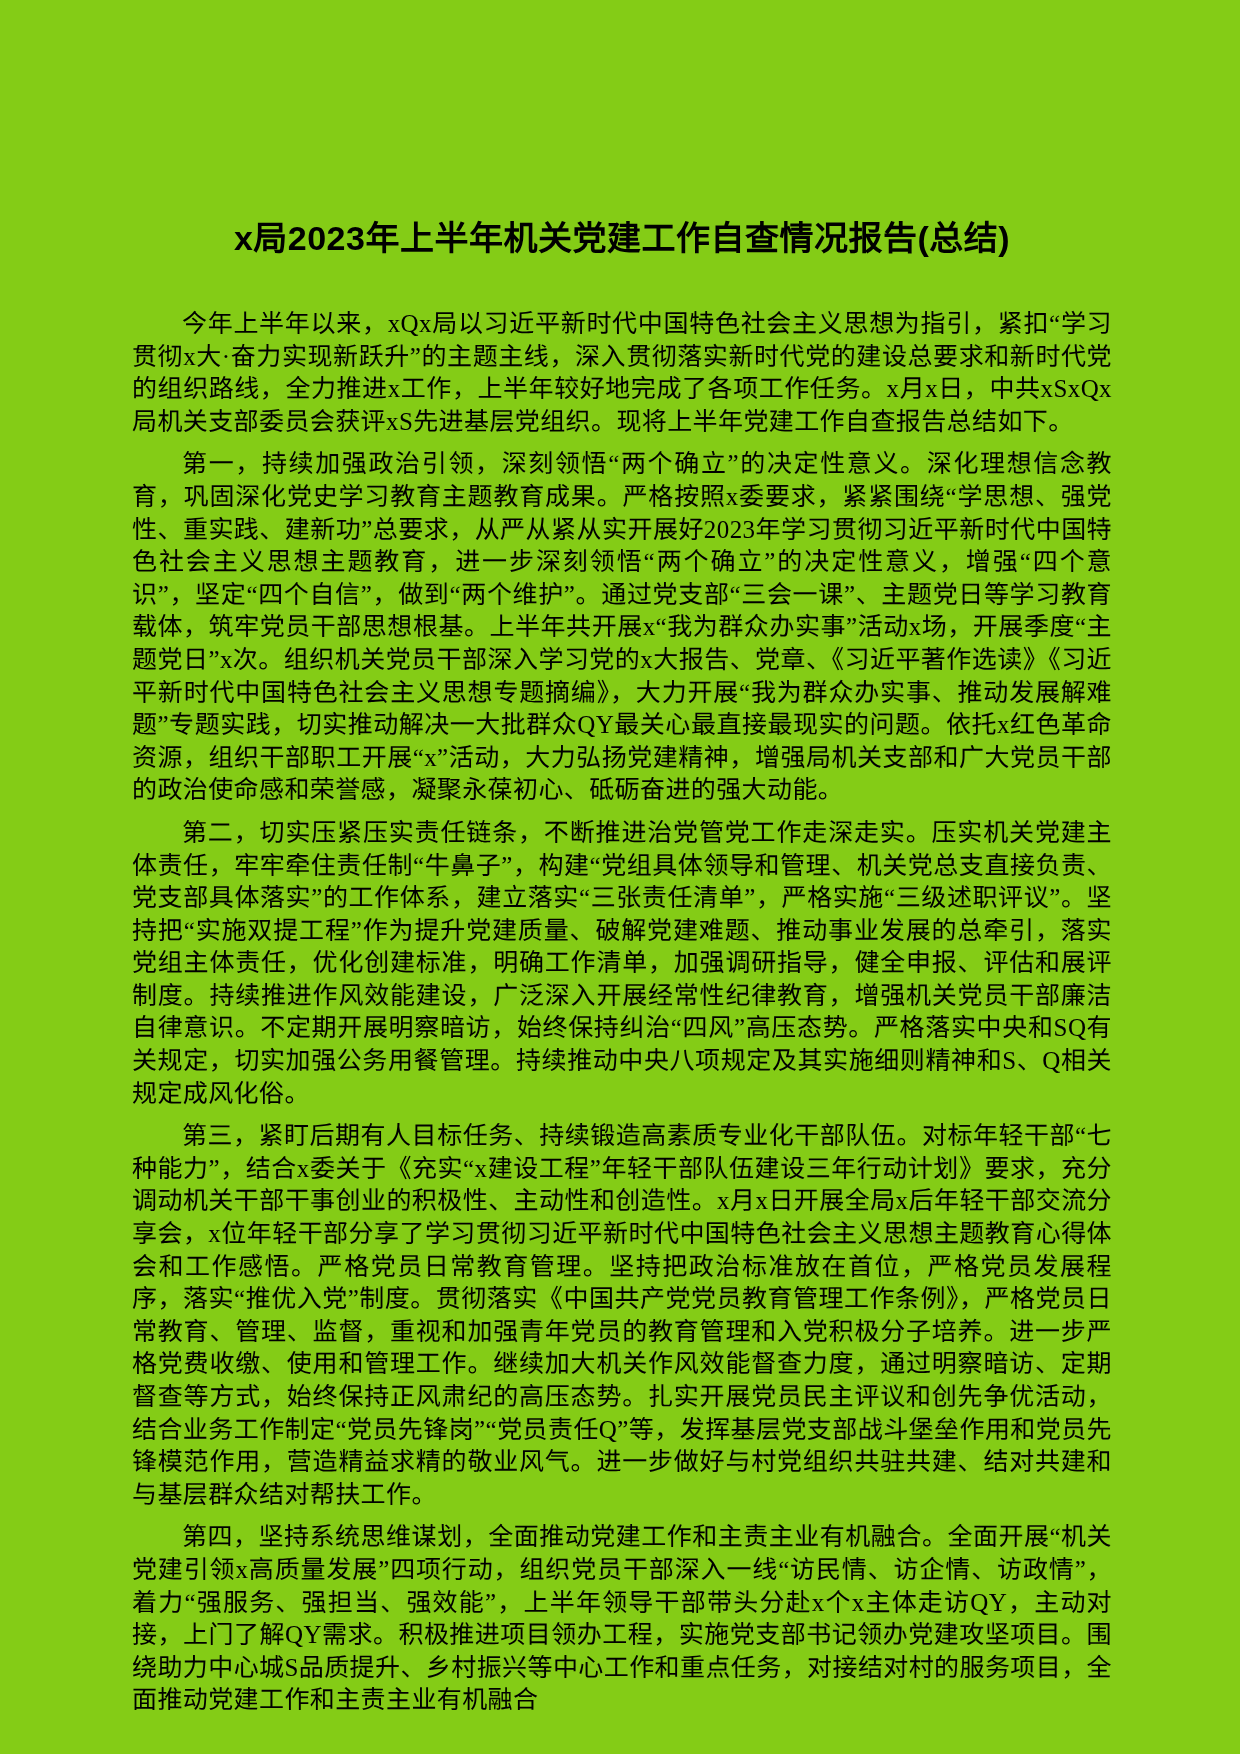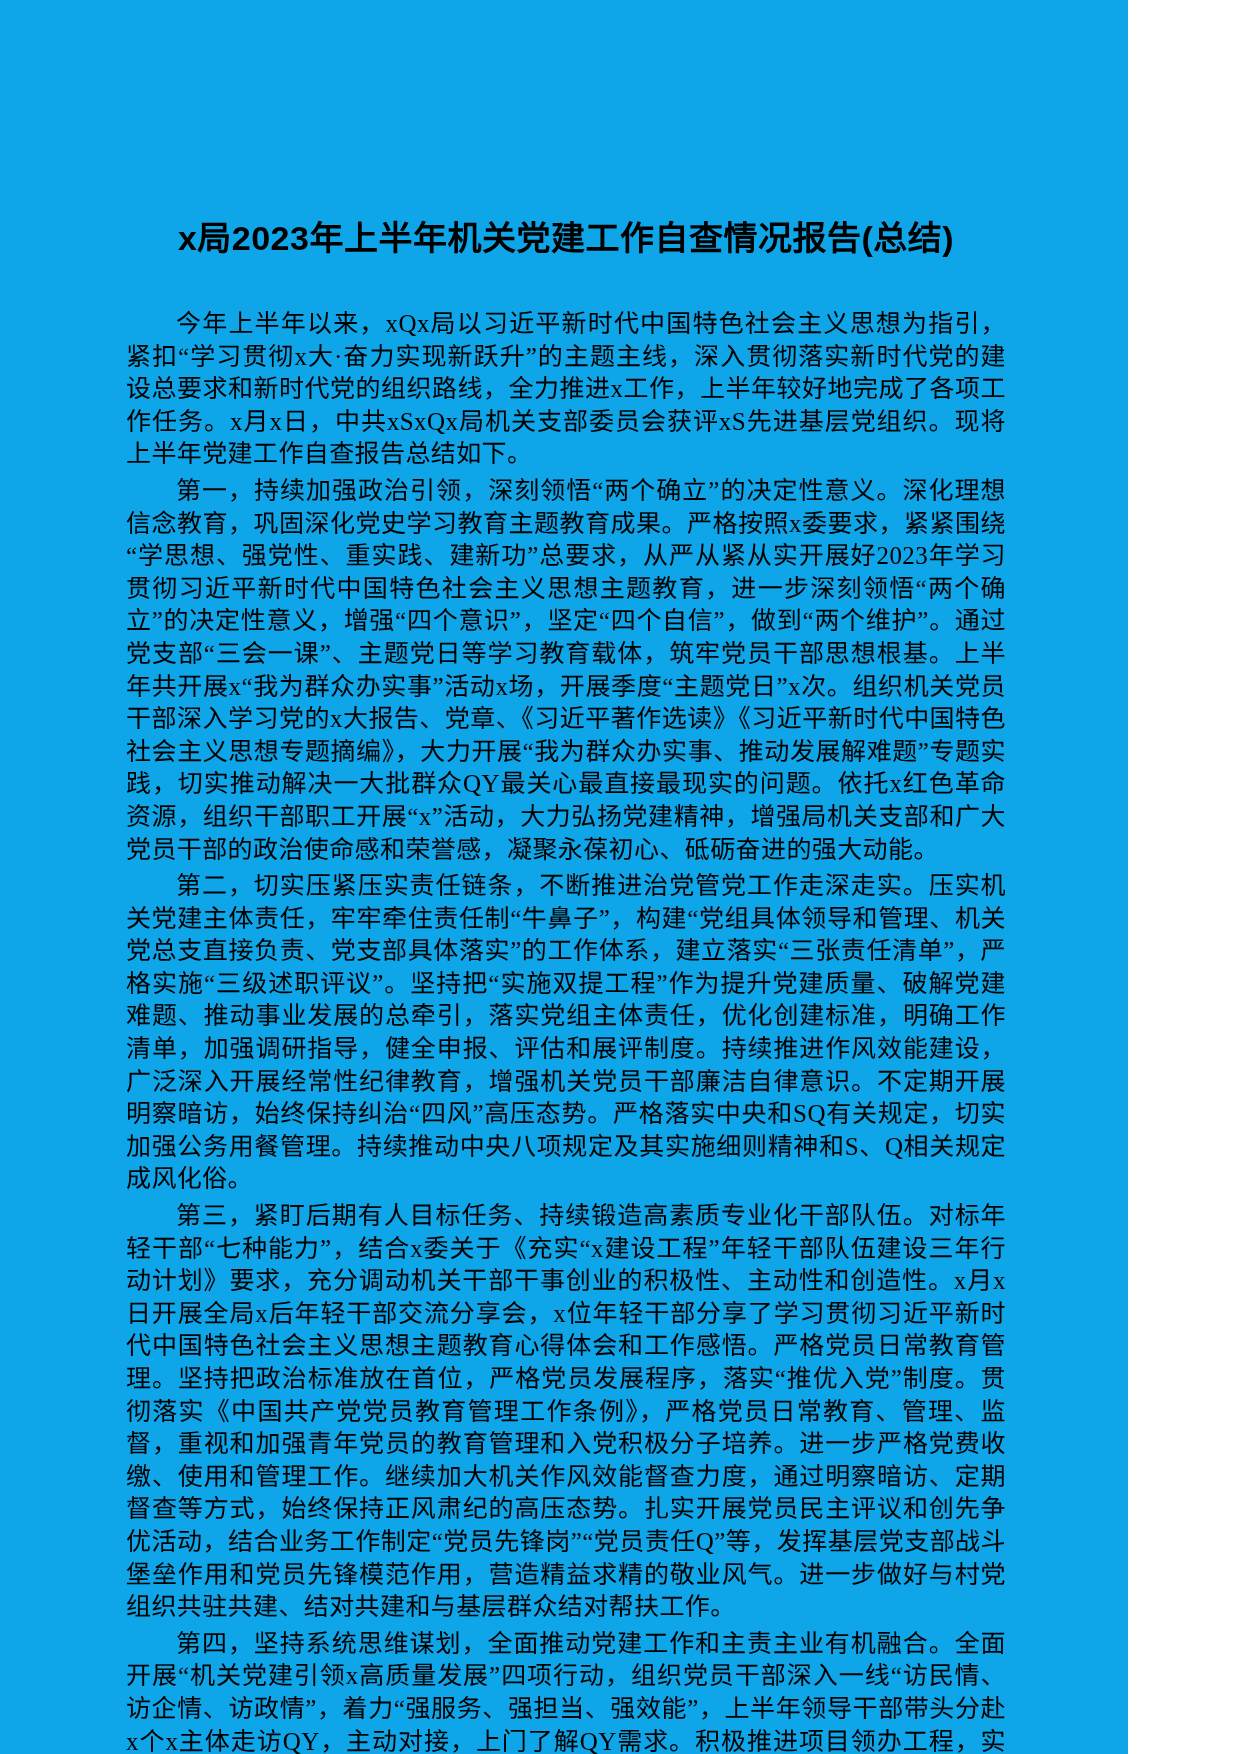--- a/index.html
+++ b/index.html
@@ -2,43 +2,43 @@
 <html lang="zh-CN"><head>
 <meta charset="utf-8">
 <style>
   html, body {
     margin: 0;
     padding: 0;
     background: #ffffff;
   }
   .page {
     position: relative;
-    width: 1128px;
+    width: 1240px;
     height: 1754px;
-    background: #0ea5e9;
+    background: #84cc16;
     box-sizing: border-box;
     padding: 218px 118px 0 122px;
     color: #000000;
     overflow: hidden;
   }
   .doc-title {
     margin: 0 0 50px 0;
     text-align: center;
     font-family: "Liberation Sans", sans-serif;
     font-weight: 700;
     font-size: 34px;
     line-height: 40px;
     color: #000000;
     letter-spacing: 0.5px;
   }
   .doc-body {
     font-family: "Liberation Serif", serif;
   }
   .para {
-    margin: 4px;
+    margin: 10px;
     font-size: 25px;
     line-height: 32.6px;
     text-align: justify;
     text-indent: 2em;
     letter-spacing: 0.4px;
     color: #000000;
     font-family: "Liberation Serif", serif;
   }
 </style>
 </head>

